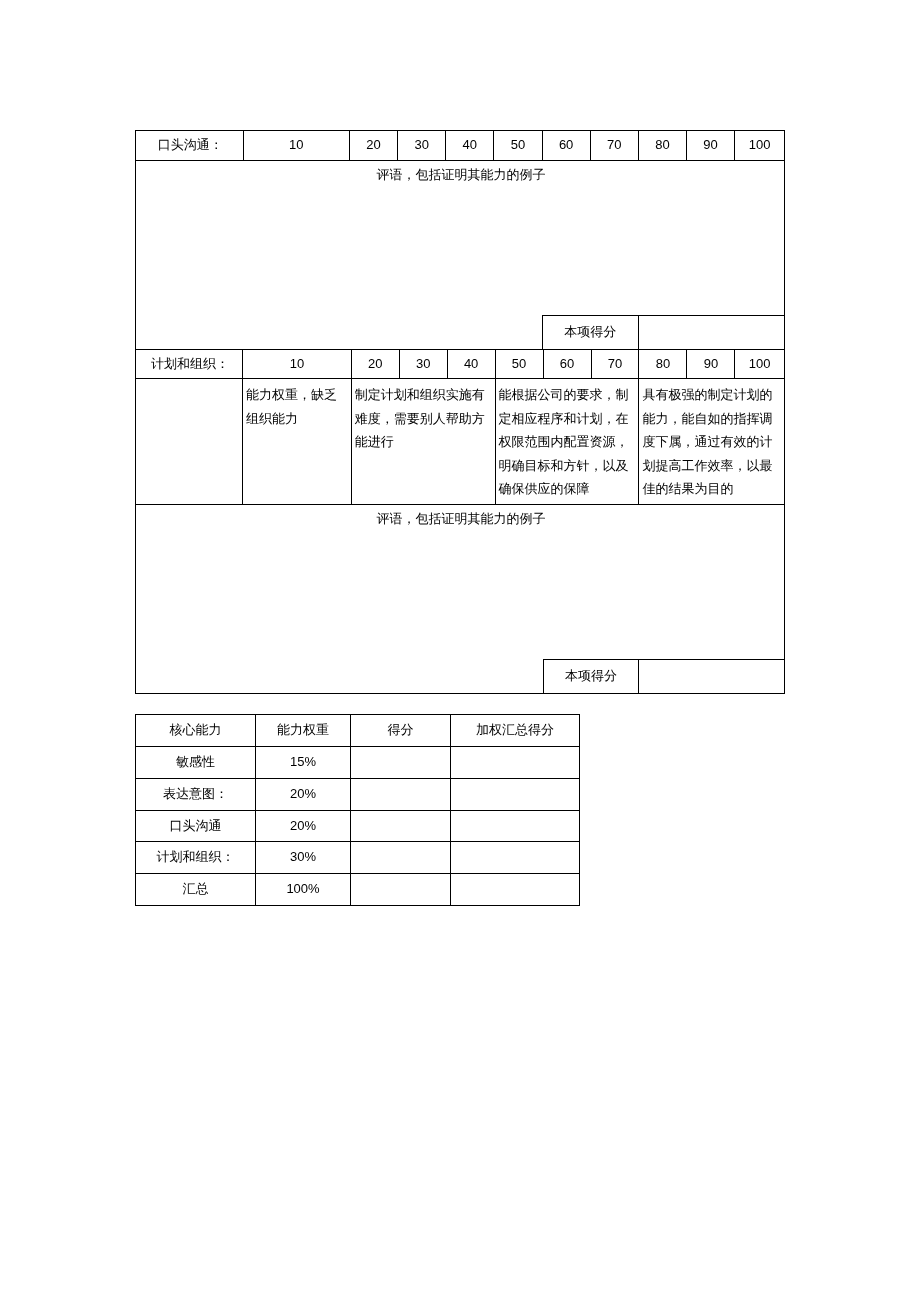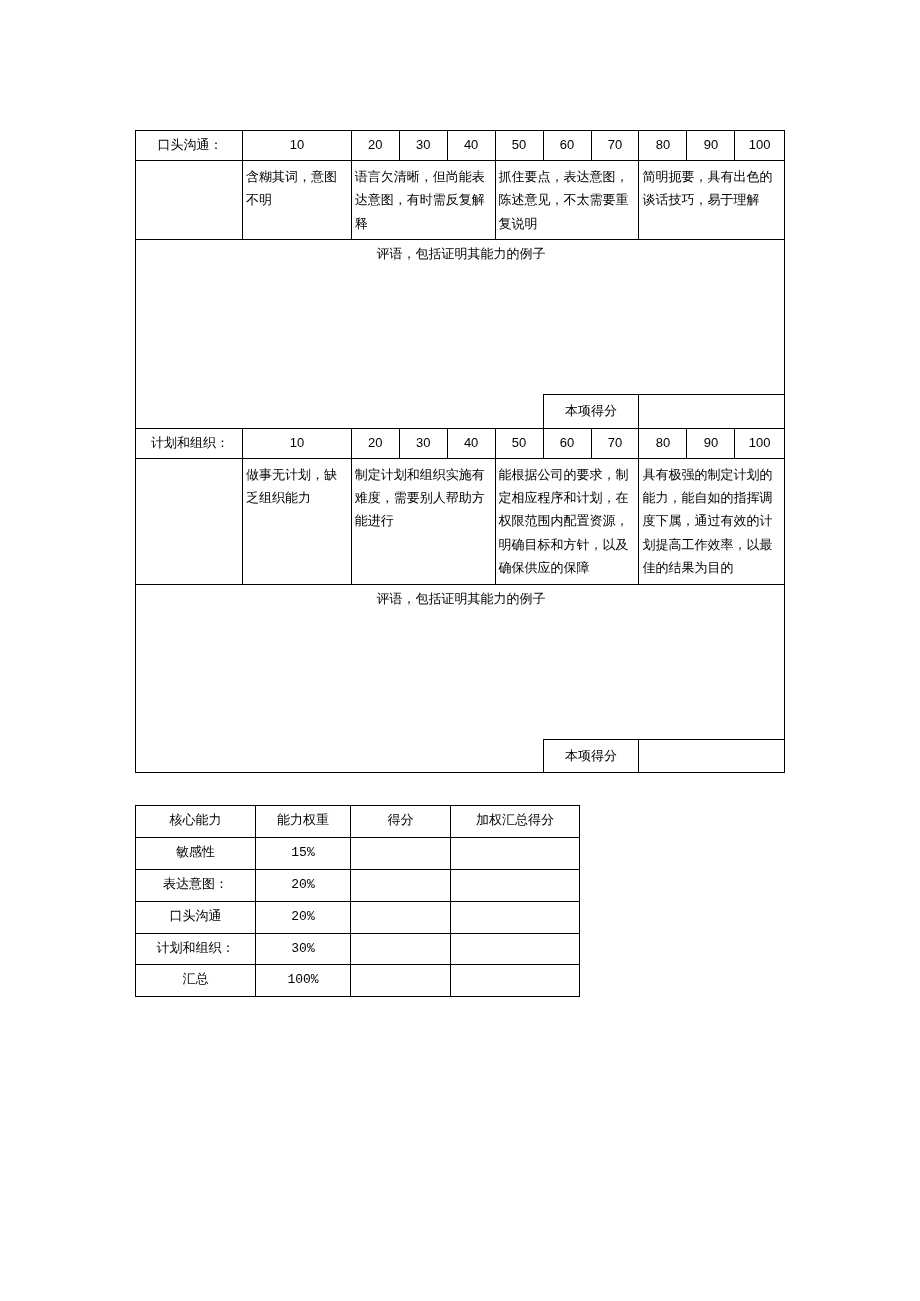--- a/index.html
+++ b/index.html
@@ -11,21 +11,21 @@
       width: 920px;
       padding: 130px 0 0 0;
     }
     .wrap { margin: 0 135px 0 135px; }
     table { border-collapse: collapse; width: 100%; }
     td { border: 1px solid #000; vertical-align: top; padding: 4px 2px; text-align: center; line-height: 1.6; }
     td.left { text-align: center; padding-left: 4px; }
     .desc { text-align: left; padding: 4px 3px; line-height: 1.8; }
     .comment-row td { height: 155px; }
     .score-label { text-align: center; padding: 6px 4px; margin-left: 32px; }
-    .summary-wrap { margin: 32px 0 0 135px; width: 445px; font-family: Liberation Mono, monospace; }
+    .summary-wrap { margin: 20px 0 0 135px; width: 445px; }
     .summary-wrap table { width: 100%; }
     .summary-wrap td { padding: 5px 4px; text-align: center; }
     .noborder-bottom { border-bottom: none; }
     
     .c-label { width: 128px; }
     .c-d1 { width: 130px; }
     .c-s { width: 56px; }
   </style>
 </head>
 <body>
@@ -38,27 +38,20 @@
     <td class="c-d1">10</td>
     <td class="c-s">20</td>
     <td class="c-s">30</td>
     <td class="c-s">40</td>
     <td class="c-s">50</td>
     <td class="c-s">60</td>
     <td class="c-s">70</td>
     <td class="c-s">80</td>
     <td class="c-s">90</td>
     <td class="c-s">100</td>
-  </tr>
-  <tr>
-    <td class="noborder-bottom"></td>
-    <td class="desc">含糊其词，意图不明</td>
-    <td class="desc" colspan="3">语言欠清晰，但尚能表达意图，有时需反复解释</td>
-    <td class="desc" colspan="3">抓住要点，表达意图，陈述意见，不太需要重复说明</td>
-    <td class="desc" colspan="3">简明扼要，具有出色的谈话技巧，易于理解</td>
   </tr>
   <tr class="comment-row">
     <td colspan="11" class="left noborder-bottom" style="vertical-align:top;">评语，包括证明其能力的例子</td>
   </tr>
   <tr>
     <td colspan="6" style="border-top:none;border-right:none;height:30px;"></td>
     <td colspan="2" class="score-label">本项得分</td>
     <td colspan="3" class="score-label"></td>
   </tr>
 </tbody>
@@ -76,21 +69,21 @@
     <td class="c-s">40</td>
     <td class="c-s">50</td>
     <td class="c-s">60</td>
     <td class="c-s">70</td>
     <td class="c-s">80</td>
     <td class="c-s">90</td>
     <td class="c-s">100</td>
   </tr>
   <tr>
     <td class="noborder-bottom"></td>
-    <td class="desc">做事无计划，缺乏组织能力</td>
+    <td class="desc">能力权重，缺乏组织能力</td>
     <td class="desc" colspan="3">制定计划和组织实施有难度，需要别人帮助方能进行</td>
     <td class="desc" colspan="3">能根据公司的要求，制定相应程序和计划，在权限范围内配置资源，明确目标和方针，以及确保供应的保障</td>
     <td class="desc" colspan="3">具有极强的制定计划的能力，能自如的指挥调度下属，通过有效的计划提高工作效率，以最佳的结果为目的</td>
   </tr>
   <tr class="comment-row">
     <td colspan="11" class="left noborder-bottom" style="vertical-align:top;">评语，包括证明其能力的例子</td>
   </tr>
   <tr>
     <td colspan="6" style="border-top:none;border-right:none;height:30px;"></td>
     <td colspan="2" class="score-label">本项得分</td>

